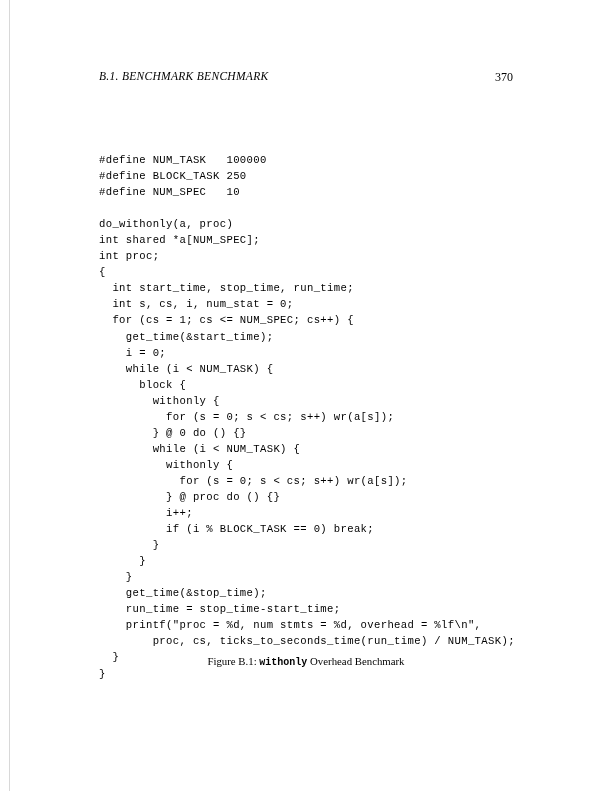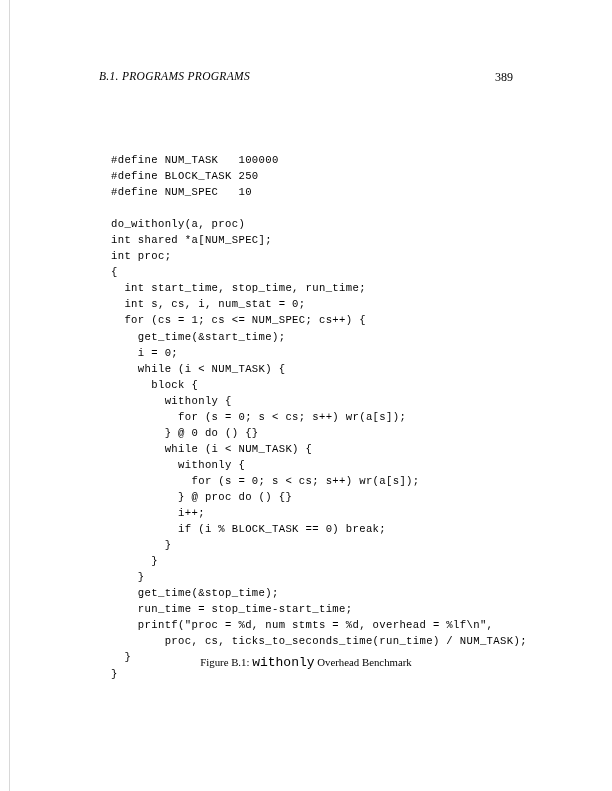--- a/index.html
+++ b/index.html
@@ -54,47 +54,47 @@
     width: 430px;
     font-family: "Liberation Mono", monospace;
     font-size: 10.6px;
     line-height: 16.05px;
     white-space: pre;
     letter-spacing: 0.35px;
   }
   .code-line {
     white-space: pre;
     min-height: 16.05px;
-    margin-left: 12px;
   }
   .figure-caption {
     position: absolute;
     left: 0;
     right: 0;
     top: 655px;
     text-align: center;
     font-family: "Liberation Serif", serif;
     font-size: 10.8px;
   }
   .figure-caption .mono {
     font-family: "Liberation Mono", monospace;
-    font-size: 13px;
+    font-size: 10px;
+    font-weight: bold;
   }
   .cap-seg { white-space: pre; font-family: Liberation Serif, serif; }
 </style>
 </head>
 <body>
 
 <div class="page">
 
   <div class="scan-edge"></div>
 
-  <div class="running-head">B.1.  PROGRAMS PROGRAMS</div>
+  <div class="running-head">B.1.  BENCHMARK BENCHMARK</div>
 
-  <div class="page-number">389</div>
+  <div class="page-number">370</div>
 
   <div class="code-block"><div class="code-line">#define NUM_TASK   100000</div><div class="code-line">#define BLOCK_TASK 250</div><div class="code-line">#define NUM_SPEC   10</div><div class="code-line"></div><div class="code-line">do_withonly(a, proc)</div><div class="code-line">int shared *a[NUM_SPEC];</div><div class="code-line">int proc;</div><div class="code-line">{</div><div class="code-line">  int start_time, stop_time, run_time;</div><div class="code-line">  int s, cs, i, num_stat = 0;</div><div class="code-line">  for (cs = 1; cs &lt;= NUM_SPEC; cs++) {</div><div class="code-line">    get_time(&amp;start_time);</div><div class="code-line">    i = 0;</div><div class="code-line">    while (i &lt; NUM_TASK) {</div><div class="code-line">      block {</div><div class="code-line">        withonly {</div><div class="code-line">          for (s = 0; s &lt; cs; s++) wr(a[s]);</div><div class="code-line">        } @ 0 do () {}</div><div class="code-line">        while (i &lt; NUM_TASK) {</div><div class="code-line">          withonly {</div><div class="code-line">            for (s = 0; s &lt; cs; s++) wr(a[s]);</div><div class="code-line">          } @ proc do () {}</div><div class="code-line">          i++;</div><div class="code-line">          if (i % BLOCK_TASK == 0) break;</div><div class="code-line">        }</div><div class="code-line">      }</div><div class="code-line">    }</div><div class="code-line">    get_time(&amp;stop_time);</div><div class="code-line">    run_time = stop_time-start_time;</div><div class="code-line">    printf("proc = %d, num stmts = %d, overhead = %lf\n",</div><div class="code-line">        proc, cs, ticks_to_seconds_time(run_time) / NUM_TASK);</div><div class="code-line">  }</div><div class="code-line">}</div></div>
 
   <div class="figure-caption">
     <span class="cap-seg">Figure B.1: </span><span class="mono cap-seg">withonly</span><span class="cap-seg"> Overhead Benchmark</span>
   </div>
 
 </div>
 
 </body></html>

